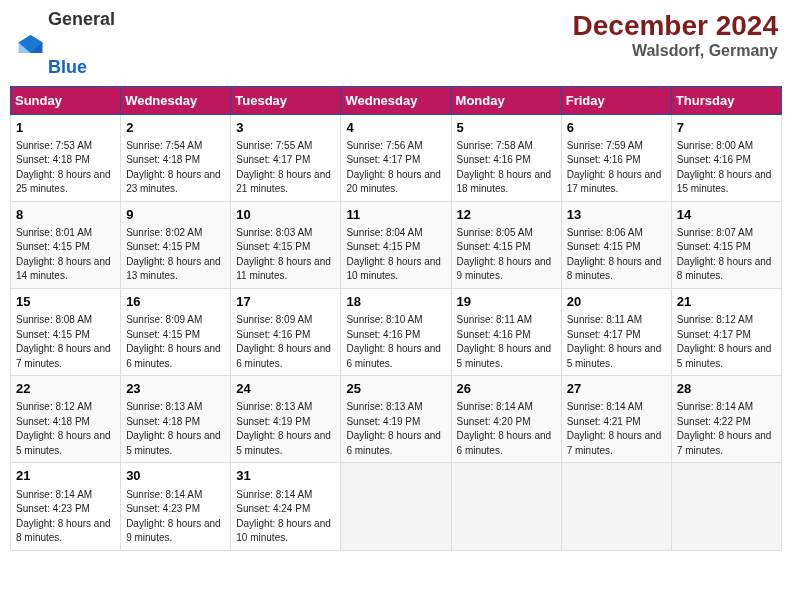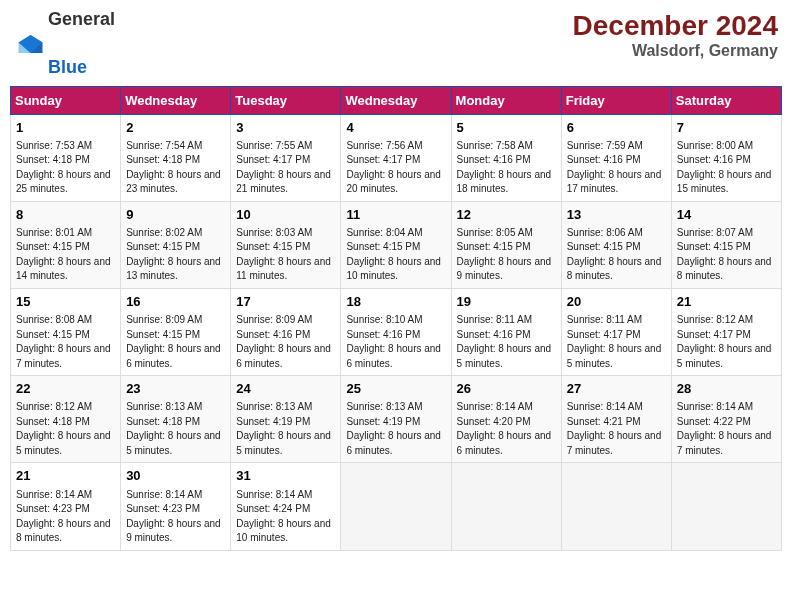--- a/index.html
+++ b/index.html
@@ -115,21 +115,21 @@
 
 <table class="calendar">
   <thead>
     <tr>
       <th>Sunday</th>
       <th>Wednesday</th>
       <th>Tuesday</th>
       <th>Wednesday</th>
       <th>Monday</th>
       <th>Friday</th>
-      <th>Saturday</th>
+      <th>Thursday</th>
     </tr>
   </thead>
   <tbody id="calendar-body">
   <tr>
         <td>
           <span class="day-num">1</span>
           <div class="day-info">Sunrise: 7:53 AM<br>Sunset: 4:18 PM<br>Daylight: 8 hours and 25 minutes.</div>
         </td>
         <td>
           <span class="day-num">2</span>

